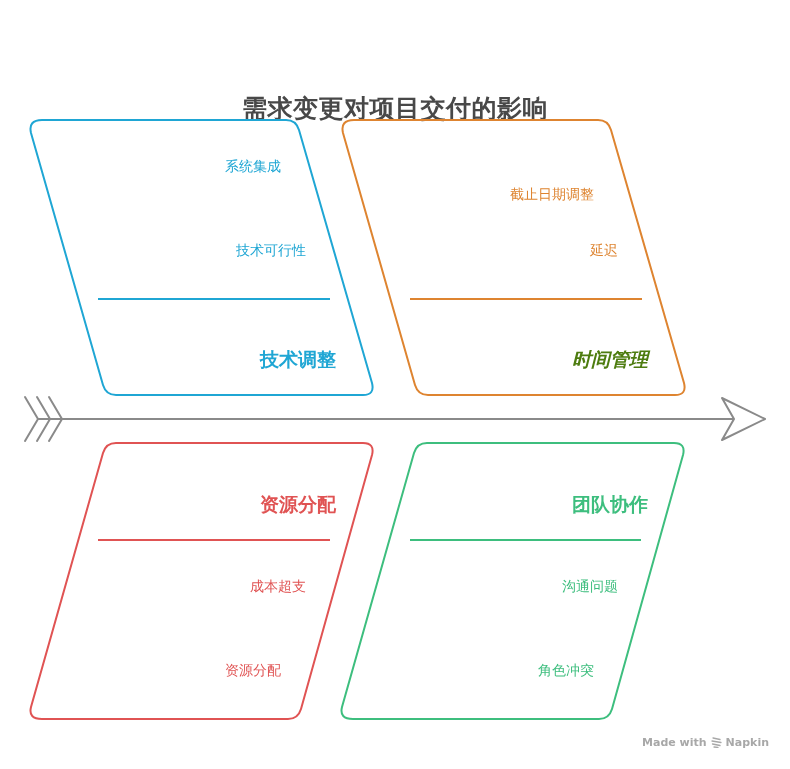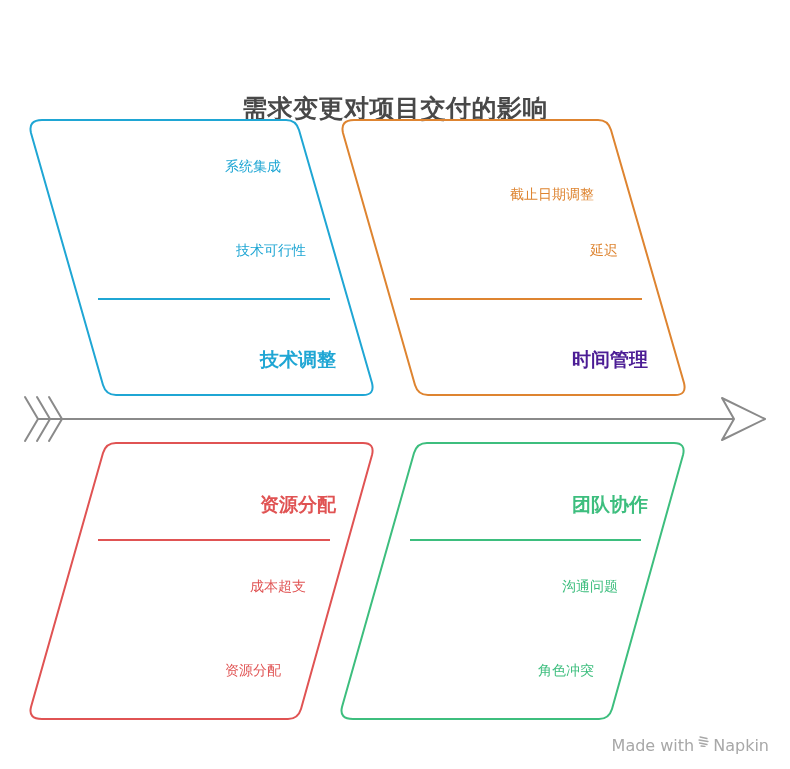--- a/index.html
+++ b/index.html
@@ -42,24 +42,26 @@
       font-size: 19px;
       font-weight: bold;
       white-space: nowrap;
       text-align: right;
       margin-top: 11px;
     }
     .watermark {
       position: absolute;
       right: 21px;
       top: 736px;
-      font-size: 16px;
+      font-size: 11px;
       color: #a8a8a8;
       display: flex;
+      align-items: center;
       gap: 4px;
+      font-weight: bold;
     }
     .watermark svg { display: block; }
   </style>
 </head>
 <body>
 
 <div class="title">需求变更对项目交付的影响</div>
 
 <svg class="diagram" width="790" height="769" viewBox="0 0 790 769" xmlns="http://www.w3.org/2000/svg">
 
@@ -95,21 +97,21 @@
     <path d="M 722 398 L 765 419 L 722 440 L 734 419 Z" fill="#ffffff" stroke="#8A8A8A" stroke-width="2" stroke-linejoin="round"></path>
   </g>
 </svg>
 
 <div class="label" style="right:509px; top:158px; color:#1FA6D4;">系统集成</div>
 <div class="label" style="right:484px; top:242px; color:#1FA6D4;">技术可行性</div>
 <div class="heading" style="right:454px; top:336px; color:#1FA6D4;">技术调整</div>
 
 <div class="label" style="right:196px; top:158px; color:#DE8430;margin-top:28px;">截止日期调整</div>
 <div class="label" style="right:172px; top:242px; color:#DE8430;">延迟</div>
-<div class="heading" style="right:142px; top:336px; color:#4c1d95;">时间管理</div>
+<div class="heading" style="right:142px; top:336px; color:#4d7c0f;font-style:italic;">时间管理</div>
 
 <div class="heading" style="right:454px; top:481px; color:#E05353;">资源分配</div>
 <div class="label" style="right:484px; top:578px; color:#E05353;">成本超支</div>
 <div class="label" style="right:509px; top:662px; color:#E05353;">资源分配</div>
 
 <div class="heading" style="right:142px; top:481px; color:#3DBE7E;">团队协作</div>
 <div class="label" style="right:172px; top:578px; color:#3DBE7E;margin-left:19px;">沟通问题</div>
 <div class="label" style="right:196px; top:662px; color:#3DBE7E;">角色冲突</div>
 
 <div class="watermark">

